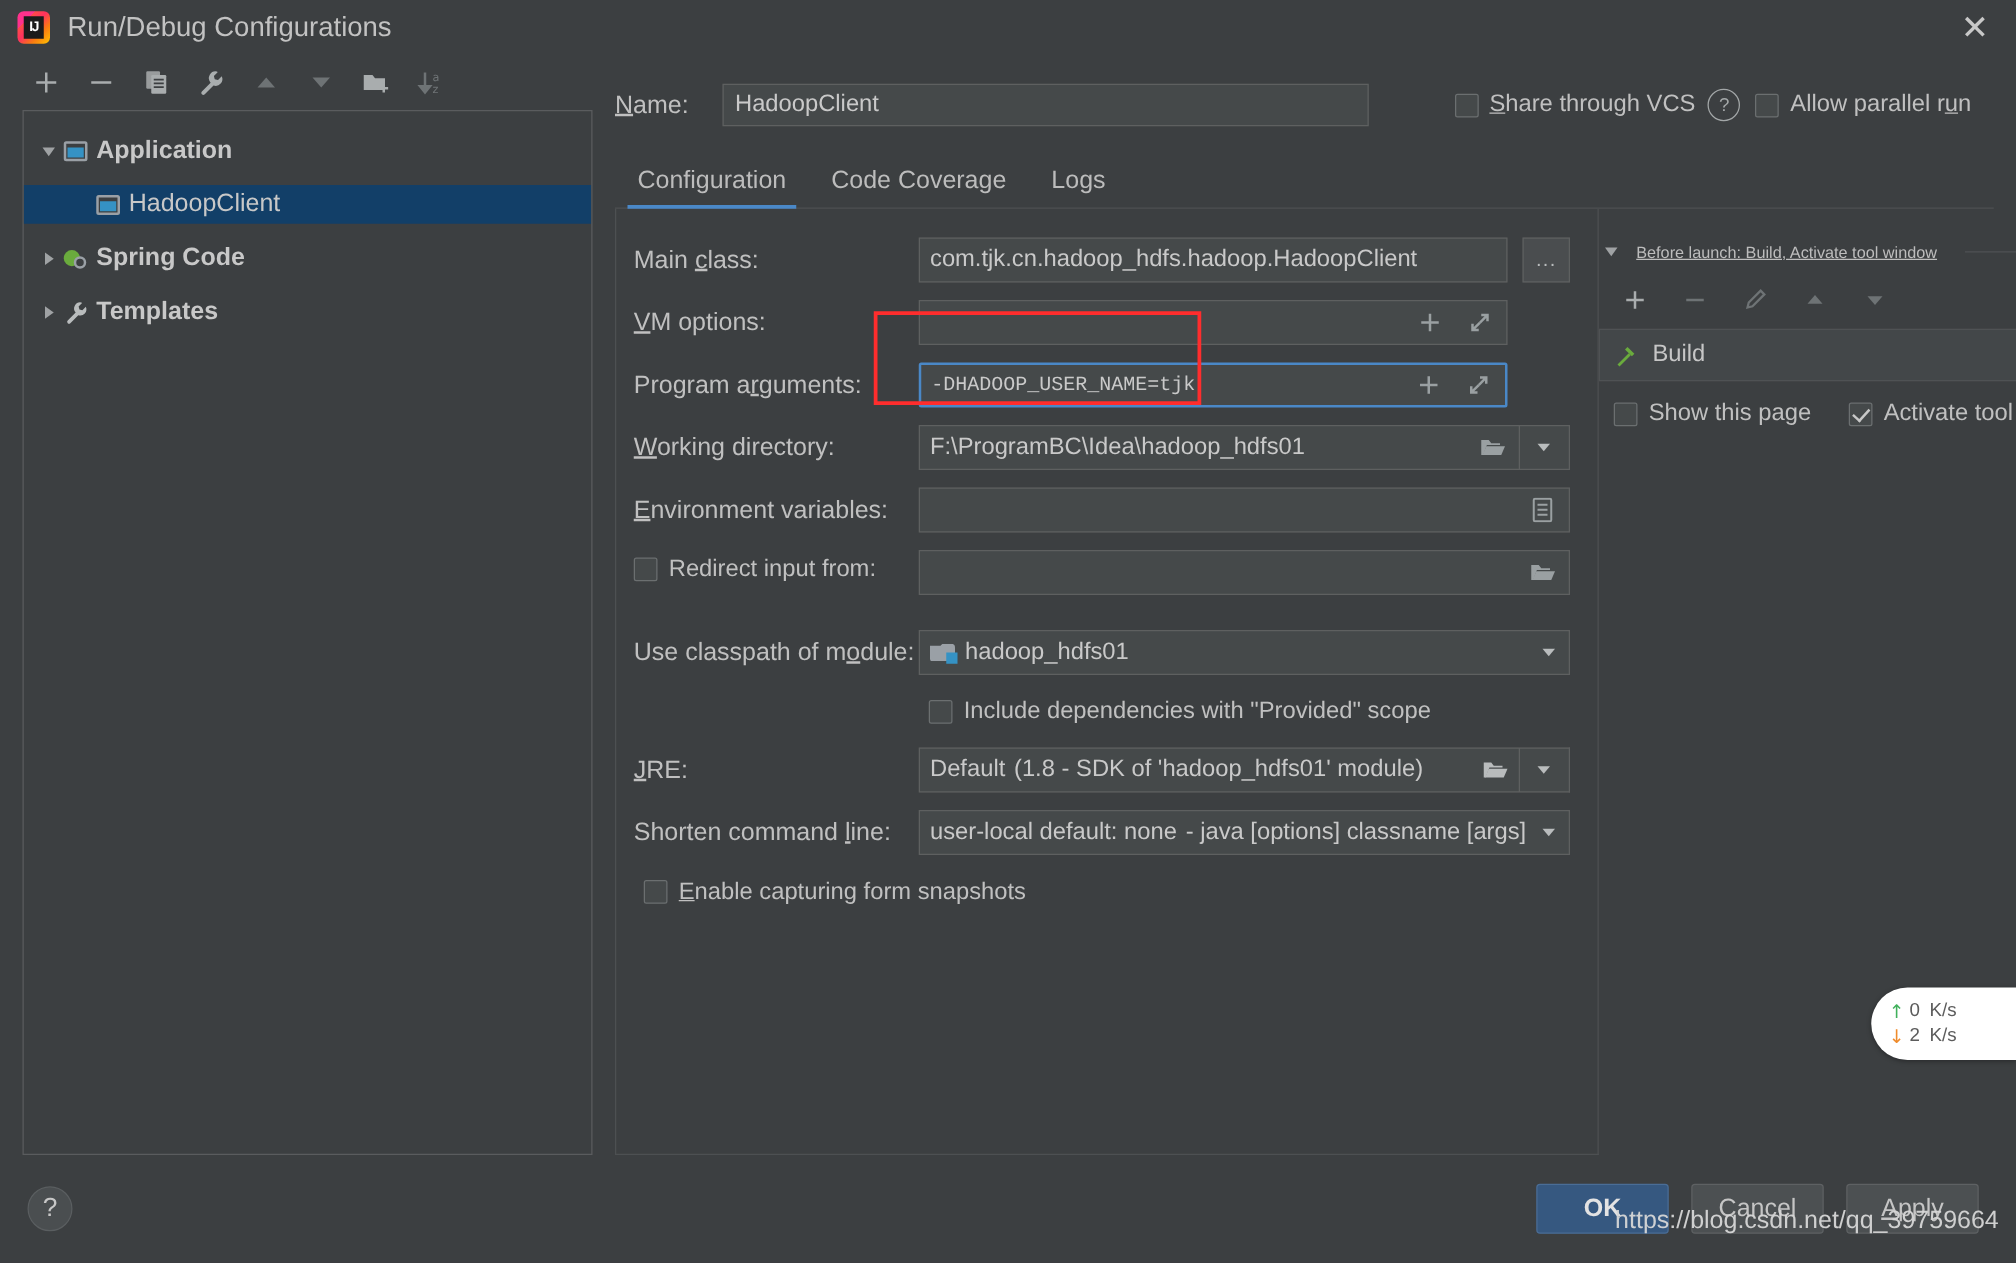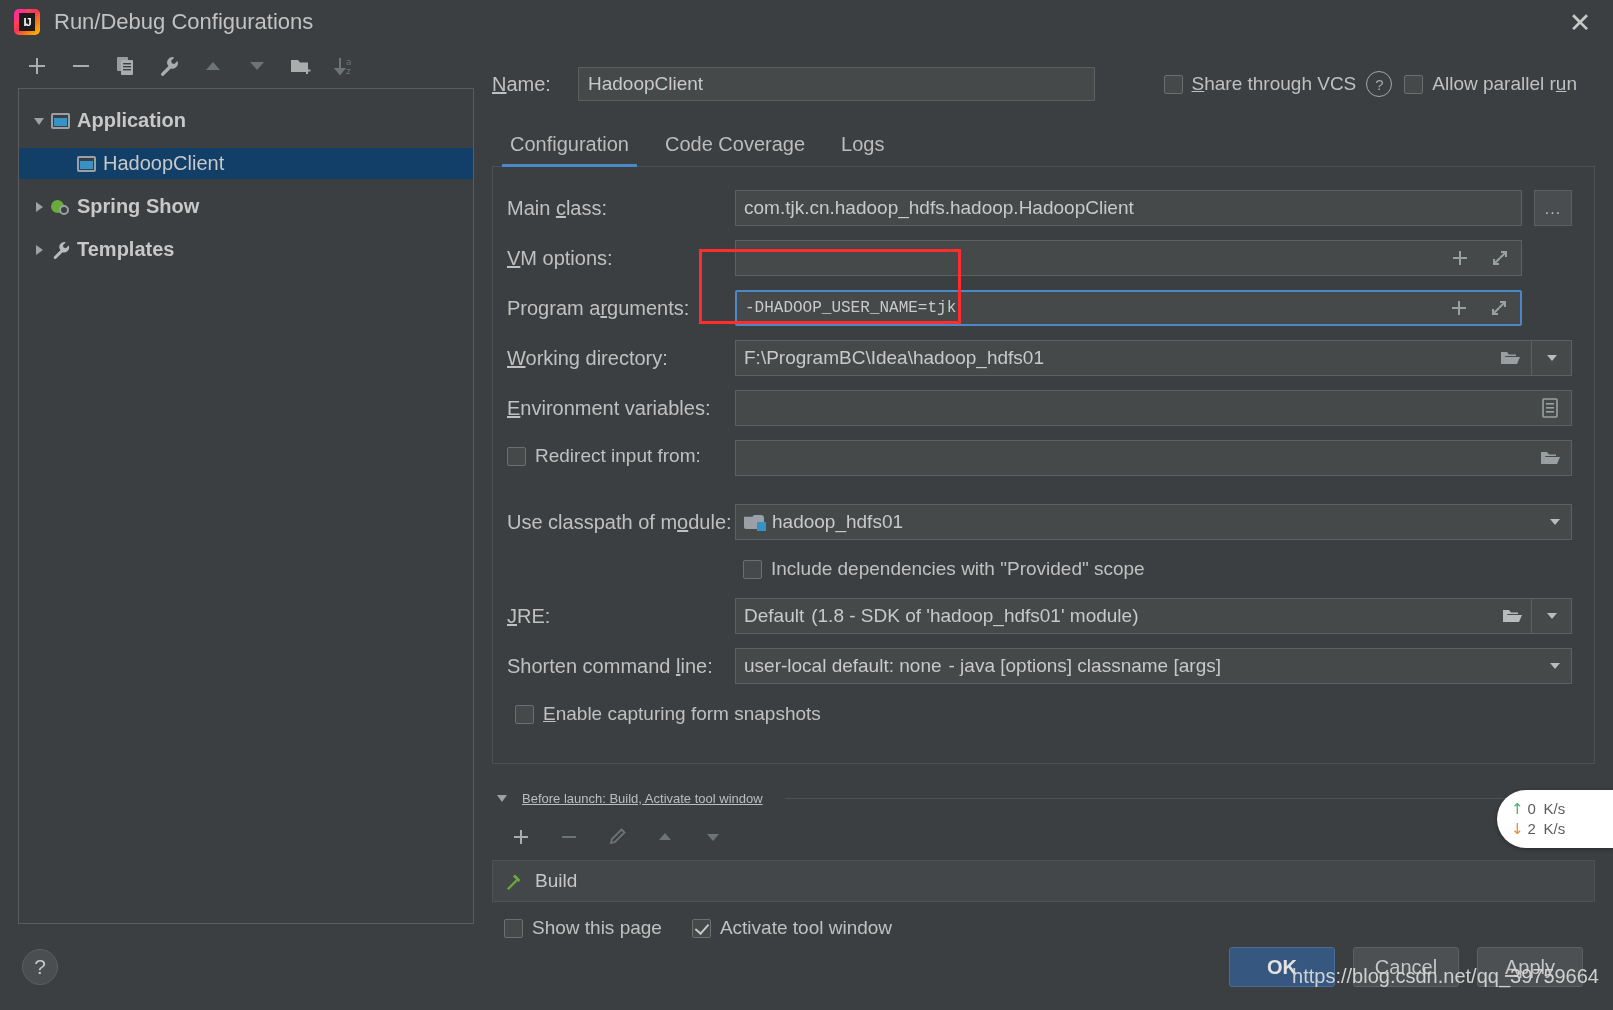--- a/index.html
+++ b/index.html
@@ -312,21 +312,20 @@
     position: absolute;
     left: 10px; right: 10px; bottom: -1px;
     height: 3px;
     background: #4a88c7;
   }
 
   
   .form-wrap {
     flex: 1 1 auto;
     display: flex;
-    flex-direction: column;
     min-height: 0;
     justify-content: space-between;
   }
   .form-panel {
     border: 1px solid #4d5052;
     border-top: none;
     padding: 16px 22px 22px 14px;
     flex: 0 0 auto;
   }
   .frow {
@@ -665,21 +664,21 @@
 
         <div class="tree-row">
           <div class="tree-arrow">
             <svg width="14" height="14" viewBox="0 0 14 14">
                 <path d="M4 2v10l7-5z" fill="currentColor"></path>
               </svg>
           </div>
           <div class="tree-ico">
               <span class="ico-spring"></span>
             </div>
-          <div class="tree-label bold">Spring Show</div>
+          <div class="tree-label bold">Spring Code</div>
         </div>
 
         <div class="tree-row">
           <div class="tree-arrow">
             <svg width="14" height="14" viewBox="0 0 14 14">
                 <path d="M4 2v10l7-5z" fill="currentColor"></path>
               </svg>
           </div>
           <div class="tree-ico ico-wrench">
             <svg width="20" height="20" viewBox="0 0 22 22">

